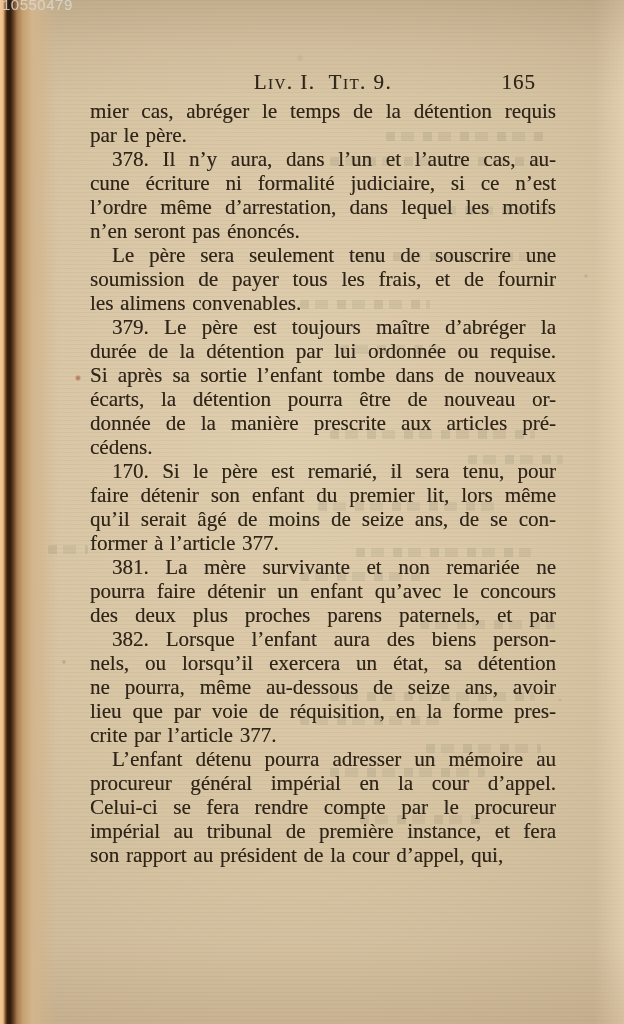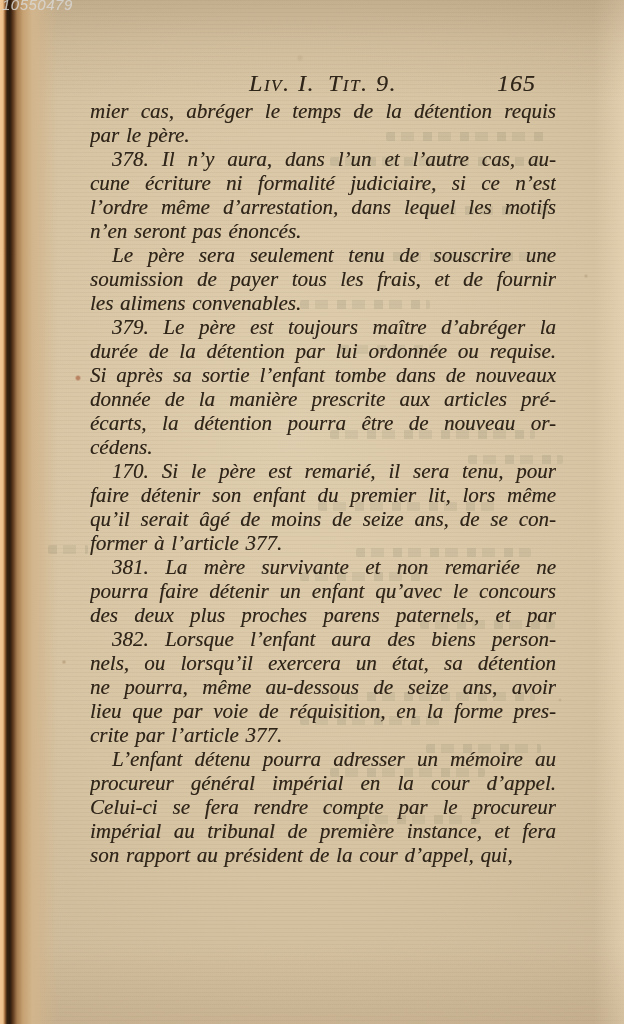--- a/index.html
+++ b/index.html
@@ -19,21 +19,20 @@
       linear-gradient(180deg, rgba(120,94,62,0.20) 0px, rgba(120,94,62,0.07) 45px, rgba(120,94,62,0) 100px),
       
       linear-gradient(0deg, rgba(146,108,72,0.13) 0px, rgba(146,108,72,0) 80px),
       
       linear-gradient(270deg, rgba(238,220,188,0.55) 0px, rgba(238,220,188,0) 30px),
       
       repeating-linear-gradient(180deg, rgba(96,76,52,0.05) 0px, rgba(96,76,52,0.05) 1px, rgba(0,0,0,0) 1px, rgba(0,0,0,0) 4px),
       
       radial-gradient(ellipse 560px 760px at 47% 42%, rgba(242,230,202,0.30) 0%, rgba(242,230,202,0) 55%, rgba(104,80,54,0.12) 100%);
     font-family:"Liberation Serif","DejaVu Serif",serif;
-    font-style:italic;
   }
 
   
   .gutter {
     position:absolute; left:0; top:0; width:58px; height:1024px; z-index:1;
     background:linear-gradient(90deg,
       #f2c794 0px, #eabf8a 3px, #9a6437 5px, #34200f 7px,
       #2a1a0c 10px, #5e3a1e 13px, #a57c4f 17px, #c6a172 23px,
       #d2b58c 32px, rgba(213,190,150,0) 58px);
   }
@@ -44,21 +43,21 @@
     font-family:"Liberation Sans","DejaVu Sans",sans-serif;
     font-size:15px; letter-spacing:0.5px;
     color:rgba(214,212,206,0.85);
     text-shadow:0 0 1px rgba(255,255,255,0.25);
   }
 
   .ink { color:#2e2418; text-shadow:0.3px 0.3px 0.6px rgba(46,36,24,0.45); }
 
   .header {
     position:absolute; left:90px; top:70px; width:466px; height:26px; z-index:3;
-    font-size:24px; text-align:center;
+    font-size:21px; text-align:center;
   }
   .running-title { font-variant:small-caps; letter-spacing:1.5px; }
   .running-title .part2 { margin-left:13px; }
   .pagenum { position:absolute; right:20px; top:0; letter-spacing:1px; }
 
   .bodytext {
     position:absolute; left:90px; top:99px; width:466px; z-index:3;
     font-size:21px; line-height:24px; word-spacing:1.5px;
   }
   .line {
@@ -130,22 +129,22 @@
       </div>
       <div class="para">
         <div class="line">Le père sera seulement tenu de souscrire une</div>
         <div class="line">soumission de payer tous les frais, et de fournir</div>
         <div class="line last">les alimens convenables.</div>
       </div>
       <div class="para">
         <div class="line">379. Le père est toujours maître d’abréger la</div>
         <div class="line">durée de la détention par lui ordonnée ou requise.</div>
         <div class="line">Si après sa sortie l’enfant tombe dans de nouveaux</div>
+        <div class="line">écarts, la détention pourra être de nouveau or-</div>
         <div class="line">donnée de la manière prescrite aux articles pré-</div>
-        <div class="line">écarts, la détention pourra être de nouveau or-</div>
         <div class="line last">cédens.</div>
       </div>
       <div class="para">
         <div class="line">170. Si le père est remarié, il sera tenu, pour</div>
         <div class="line">faire détenir son enfant du premier lit, lors même</div>
         <div class="line">qu’il serait âgé de moins de seize ans, de se con-</div>
         <div class="line last">former à l’article 377.</div>
       </div>
       <div class="para">
         <div class="line">381. La mère survivante et non remariée ne</div>

